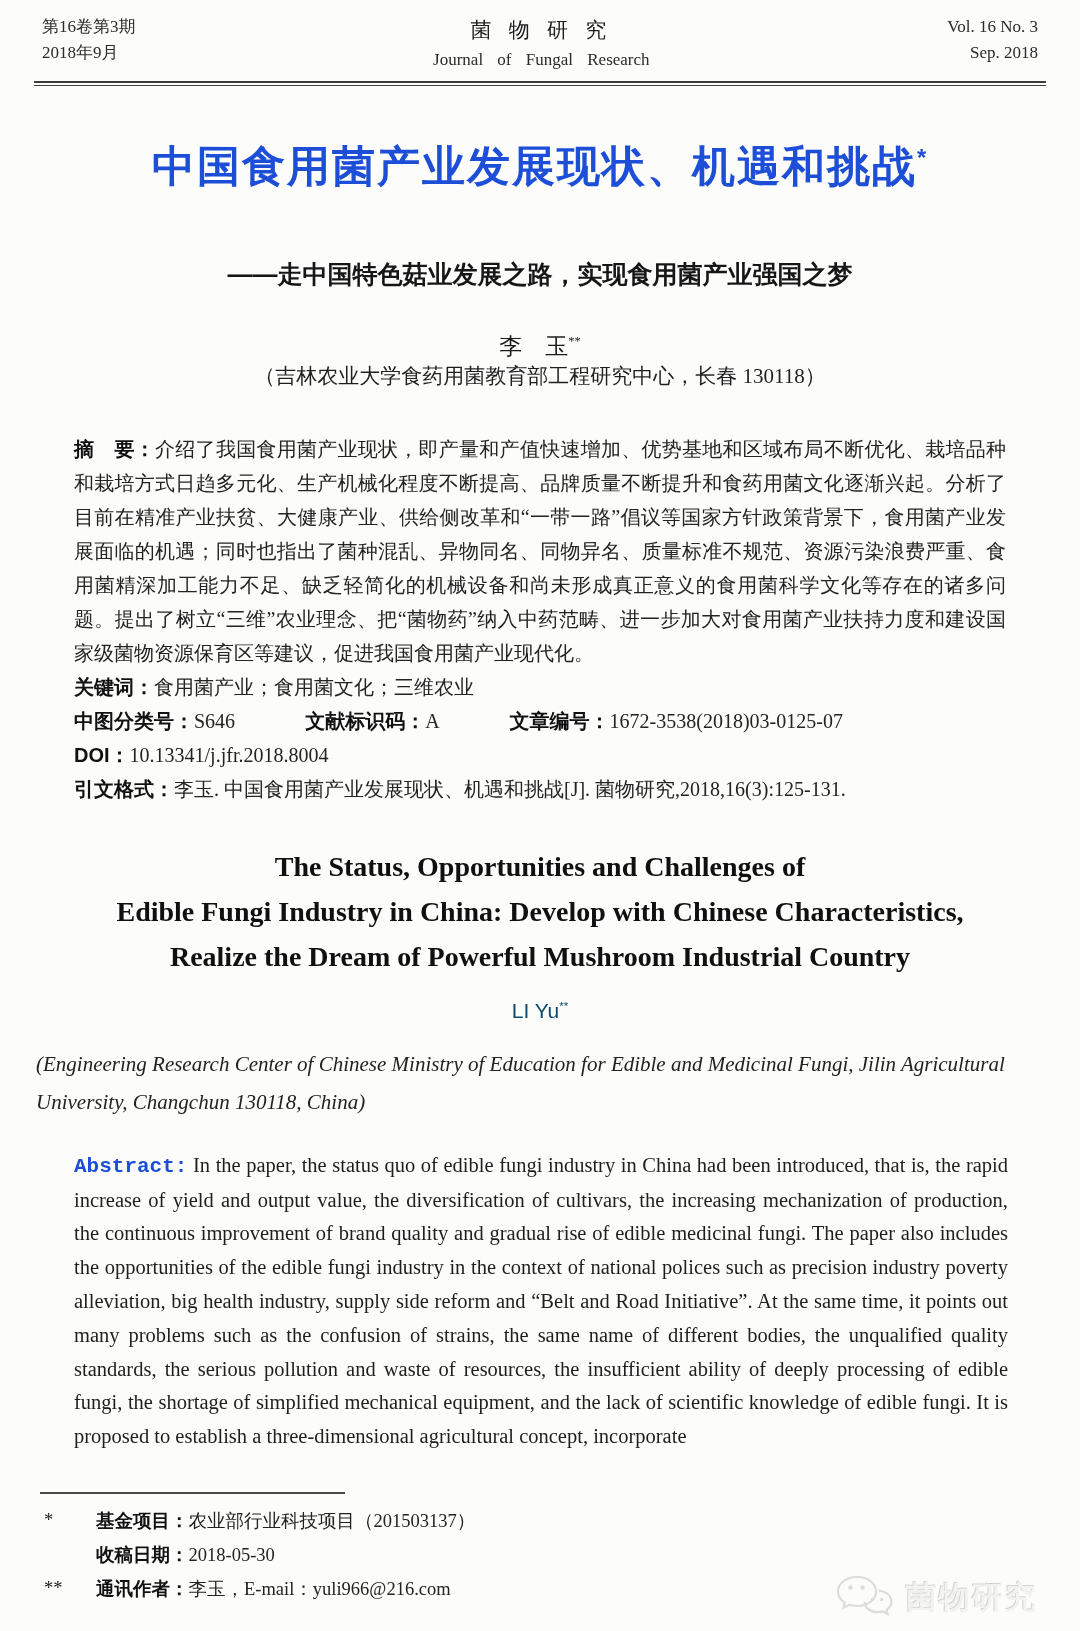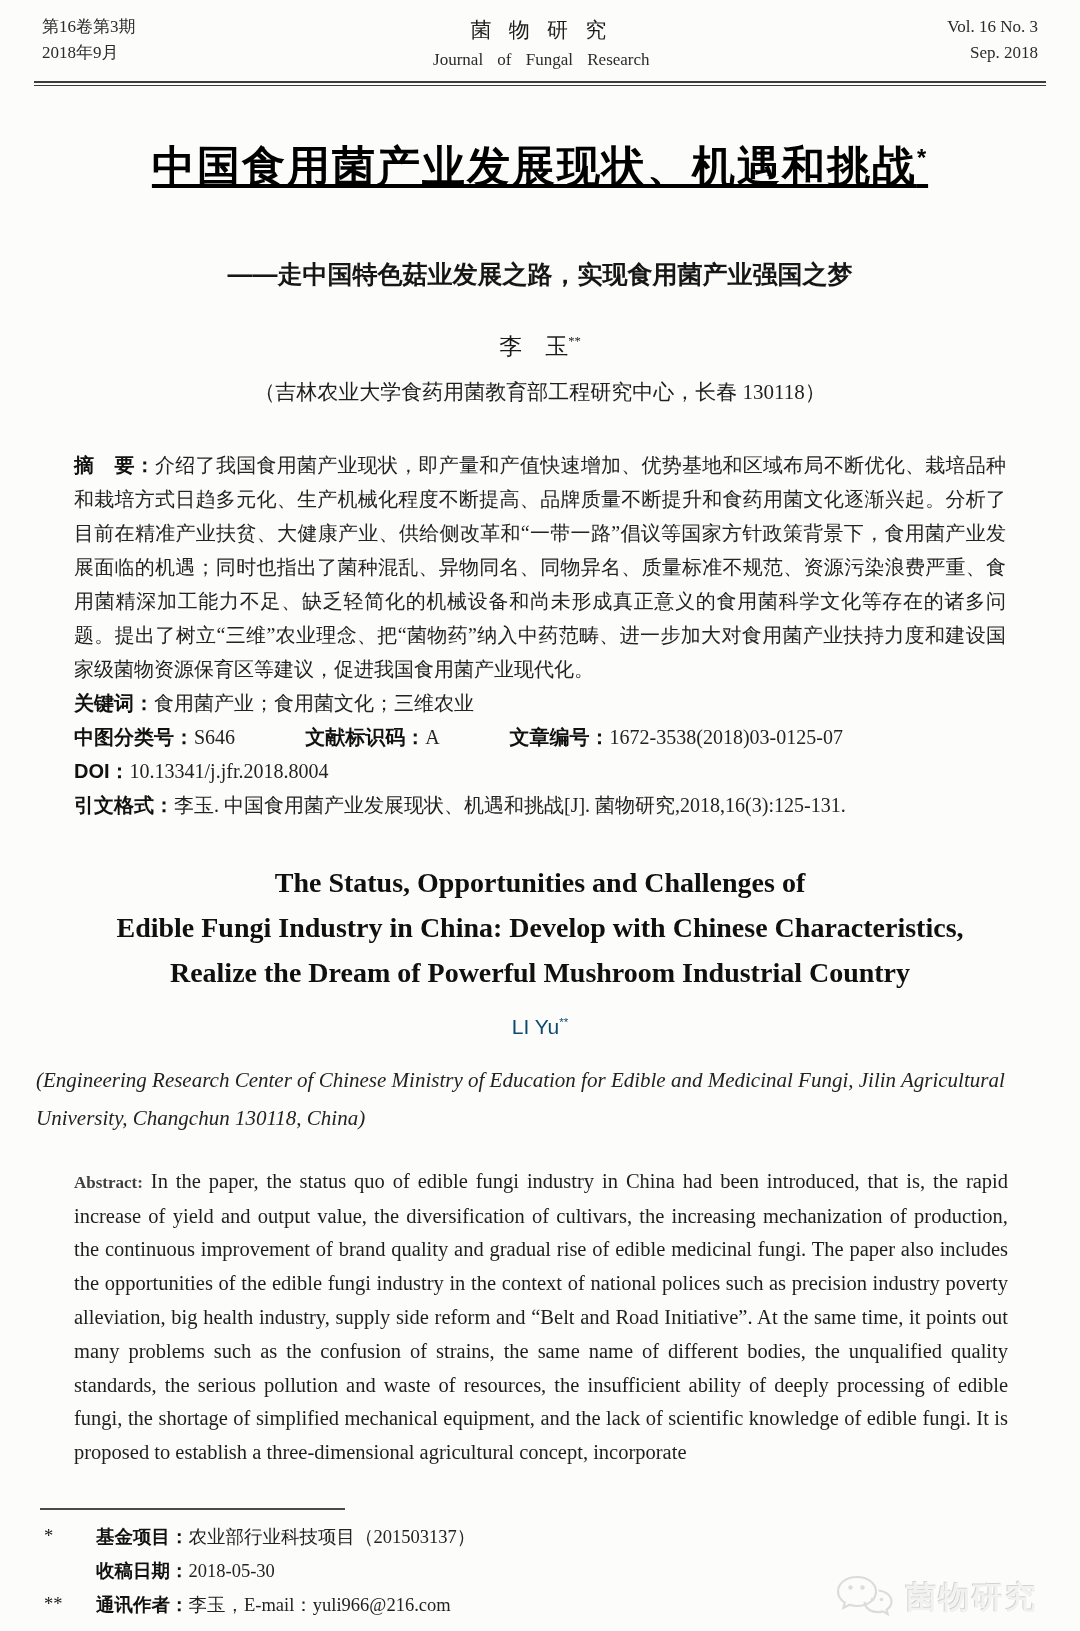--- a/index.html
+++ b/index.html
@@ -36,40 +36,39 @@
     border-bottom: 1.5px solid #3c3c3c;
   }
   
   .title-cn {
     margin-top: 52px;
     text-align: center;
     font-family: "Liberation Sans", "DejaVu Sans", sans-serif;
     font-weight: 700;
     font-size: 43px;
     letter-spacing: 2px;
-    color: #000000;
-    text-decoration: underline;
+    color: #1d4ed8;
   }
   .title-cn sup, .author-cn sup, .author-en sup { font-size: 55%; vertical-align: super; }
   .subtitle-cn {
     margin-top: 62px;
     text-align: center;
     font-family: "Liberation Sans", "DejaVu Sans", sans-serif;
     font-weight: 700;
     font-size: 25px;
     color: #161616;
   }
   .author-cn {
     margin-top: 40px;
     text-align: center;
     font-size: 23px;
     color: #1a1a1a;
   }
   .affil-cn {
-    margin-top: 16px;
+    margin-top: 0;
     text-align: center;
     font-size: 21px;
     color: #1f1f1f;
   }
   
   .abstract-cn {
     margin: 42px 74px 0 74px;
     font-size: 20px;
     line-height: 34px;
     color: #232323;
@@ -108,24 +107,24 @@
   }
   
   .abstract-en {
     margin: 28px 72px 0 74px;
     font-size: 20.5px;
     line-height: 33.8px;
     text-align: justify;
     color: #1e1e1e;
   }
   .lbl-en {
-    font-family: Liberation Serif, serif;
-    font-weight: 700;
-    font-size: 17px;
-    color: #404040;
+    font-family: Liberation Mono, monospace;
+    font-weight: 700;
+    font-size: 21px;
+    color: #1d4ed8;
   }
   
   .footnote-rule {
     margin: 38px 0 10px 40px;
     width: 305px;
     border-top: 2px solid #4a4a4a;
   }
   .footnotes { margin-left: 44px; font-size: 18.5px; line-height: 33px; color: #222; }
   .fn-row { display: flex; }
   .fn-marker { width: 52px; flex: 0 0 52px; color: #1a1a1a; }

